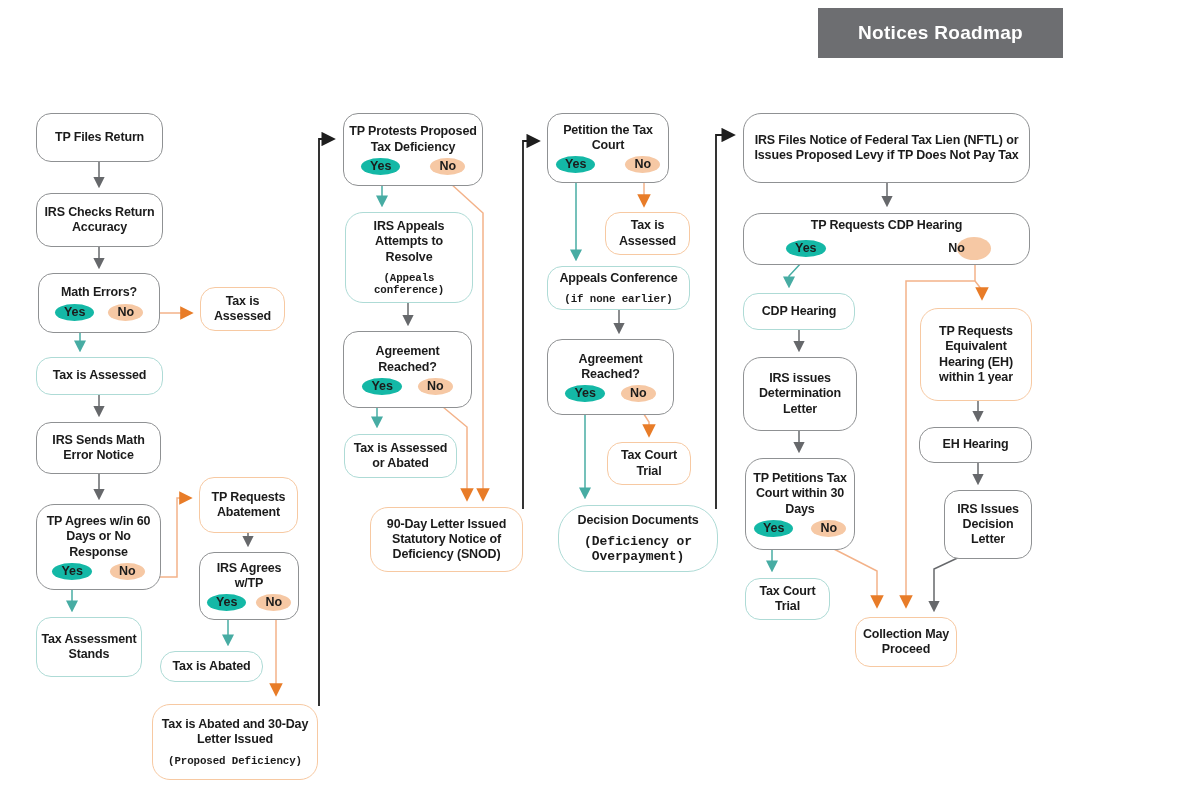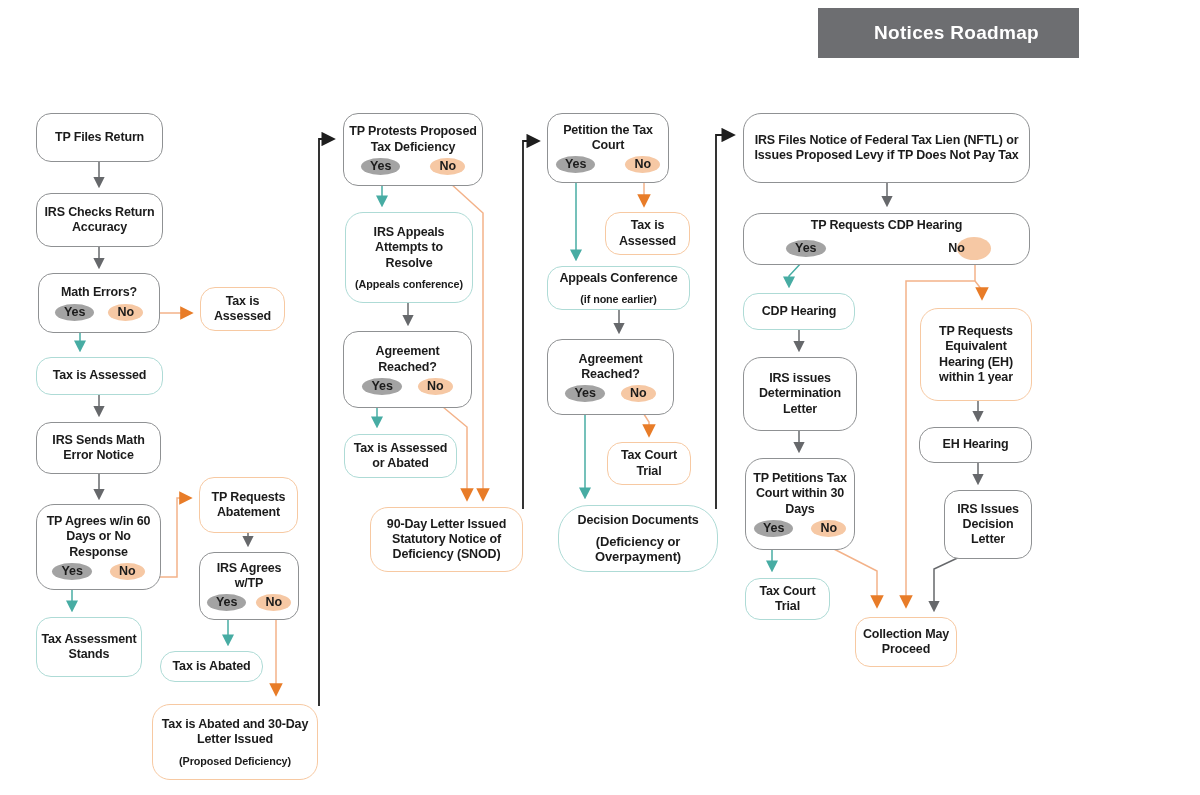--- a/index.html
+++ b/index.html
@@ -6,33 +6,33 @@
   .canvas{position:relative;width:1200px;height:795px;background:#fff;overflow:hidden;
           font-family:"Liberation Sans",sans-serif;}
   svg.wires{position:absolute;left:0;top:0;pointer-events:none;}
   .node{position:absolute;background:#fff;border:1.4px solid #8f9193;border-radius:15px;
         display:flex;flex-direction:column;align-items:center;justify-content:center;
         text-align:center;font-weight:bold;color:#1b1b1b;padding:3px 4px;box-sizing:border-box;}
   .b-gray{border-color:#8f9193;}
   .b-teal{border-color:#aedbd6;}
   .b-orange{border-color:#f7c9a2;}
   .lbl{font-size:12.5px;line-height:1.22;letter-spacing:-0.15px;}
-  .note{font-size:10.8px;line-height:1.12;letter-spacing:-0.1px;margin-top:7px;}
+  .note{font-size:10.8px;line-height:1.12;letter-spacing:-0.1px;margin-top:7px;font-family:Liberation Mono, monospace;}
   .pills{display:flex;justify-content:center;align-items:center;gap:14px;margin-top:3px;width:100%;box-sizing:border-box;}
   .gap30{gap:30px;}.gap18{gap:18px;}.gap16{gap:16px;}.gap10{gap:10px;}
   .pill{border-radius:50%;padding:1px 9px 2px;font-size:12.5px;white-space:nowrap;}
-  .pill.yes{background:#a3a3a3;}
+  .pill.yes{background:#14b8a6;}
   .pill.no{background:#f6c8a4;}
   .cdp-pills{justify-content:space-between;padding:0 34px 0 38px;}
   .no-wrap{position:relative;display:inline-flex;align-items:center;}
   .no-txt{position:relative;z-index:2;font-size:12.5px;}
   .ellipse{width:34px;height:23px;border-radius:50%;background:#f6c8a4;margin-left:-8px;z-index:1;}
   .title{position:absolute;left:818px;top:8px;width:245px;height:50px;background:#6d6e71;
          color:#ffffff;display:flex;align-items:center;justify-content:center;
-         font-size:19px;font-weight:bold;letter-spacing:0.3px;padding-left:16px;}
+         font-size:19px;font-weight:bold;letter-spacing:0.3px;}
 </style>
 </head>
 <body>
 
 <div class="canvas">
 
   <svg class="wires" width="1200" height="795" viewBox="0 0 1200 795">
     <defs>
       <marker id="aGray" viewBox="0 0 10 10" refX="8" refY="5" markerWidth="7.5" markerHeight="7.5" orient="auto">
           <path d="M0,0 L10,5 L0,10 z" fill="#66686b"></path>

